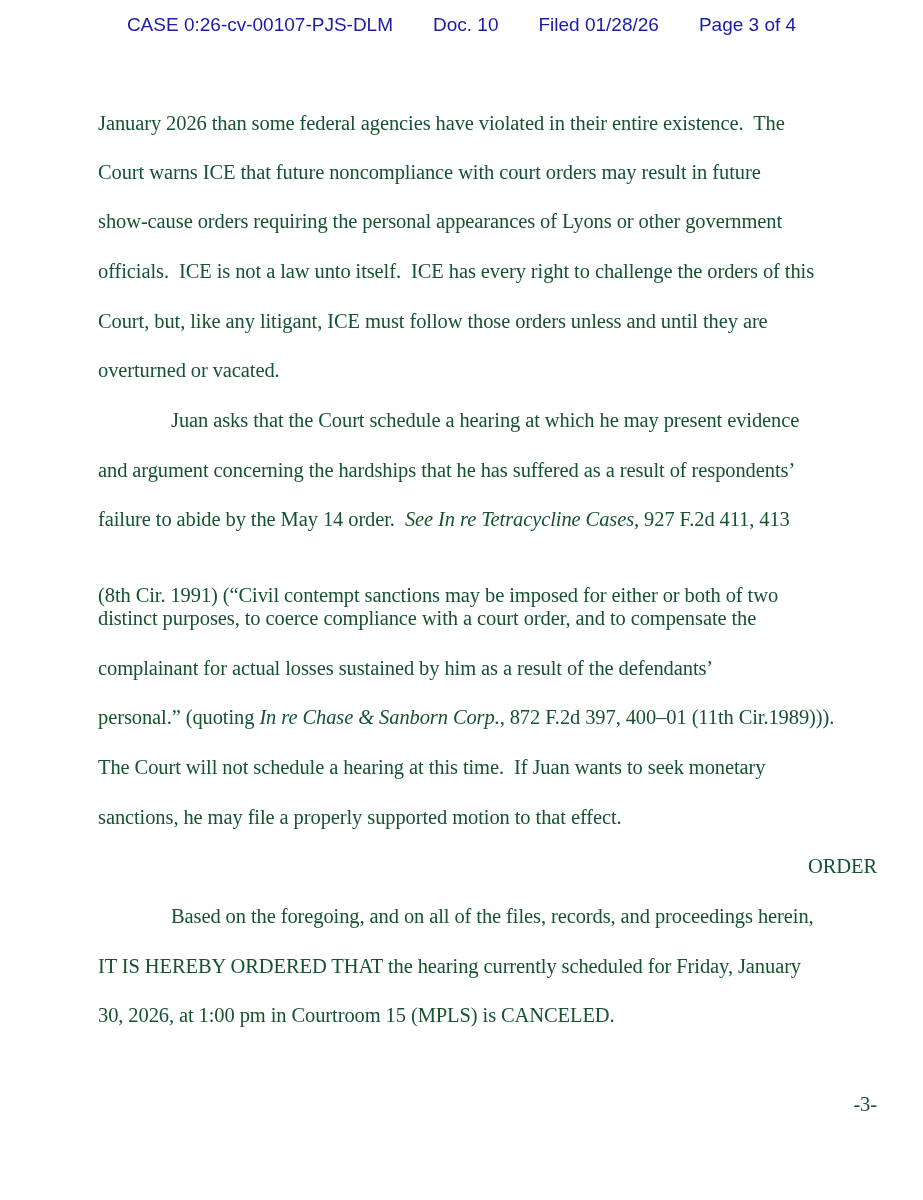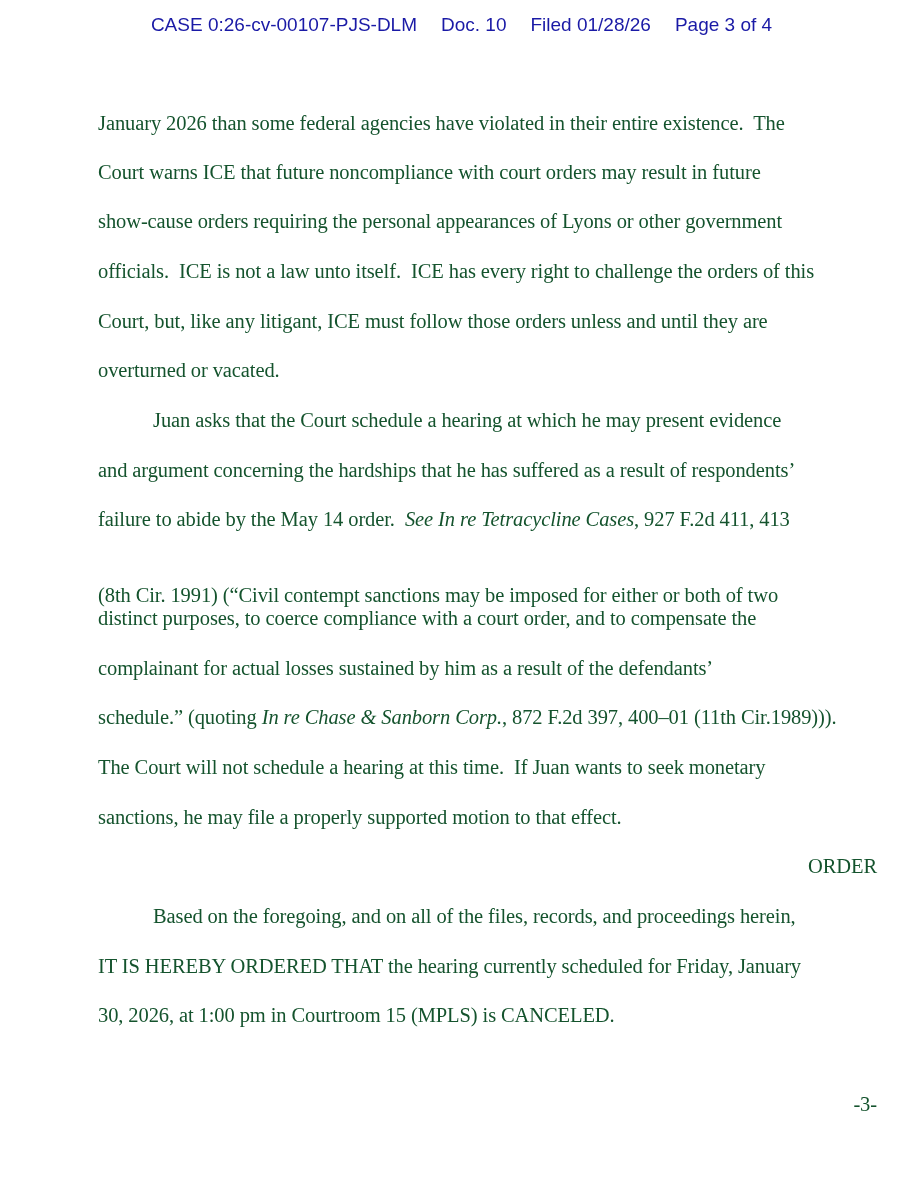--- a/index.html
+++ b/index.html
@@ -3,27 +3,27 @@
   <meta charset="utf-8">
   <style>
     html, body { margin: 0; padding: 0; background: #ffffff; }
     body { width: 923px; height: 1200px; position: relative; overflow: hidden; }
     .header {
       position: absolute; top: 14px; left: 0; width: 923px;
       text-align: center; color: #1a1aa6;
       font-family: "Liberation Sans", sans-serif; font-size: 19px;
       white-space: pre;
     }
-    .header span { margin: 0 12px; }
+    .header span { margin: 0 20px; }
     .line {
       position: absolute; left: 98px;
       font-family: "Liberation Serif", serif; font-size: 20.5px;
       color: #14532d; white-space: pre; letter-spacing: -0.1px;
     }
-    .indent { left: 153px; }
+    .indent { left: 171px; }
     .center { left: 0; width: 877px; text-align: right; }
     i { }
   </style>
 </head>
 <body>
 
 <div class="header"><span>CASE 0:26-cv-00107-PJS-DLM</span><span>Doc. 10</span><span>Filed 01/28/26</span><span>Page 3 of 4</span></div>
 
 <div>
   <div class="line" style="top:112px">January 2026 than some federal agencies have violated in their entire existence.  The</div>
@@ -34,21 +34,21 @@
   <div class="line" style="top:359px">overturned or vacated.</div>
 </div>
 
 <div>
   <div class="line indent" style="top:409px">Juan asks that the Court schedule a hearing at which he may present evidence</div>
   <div class="line" style="top:459px">and argument concerning the hardships that he has suffered as a result of respondents’</div>
   <div class="line" style="top:508px"><span>failure to abide by the May 14 order.  </span><i>See In re Tetracycline Cases</i><span>, 927 F.2d 411, 413</span></div>
   <div class="line" style="top:584px">(8th Cir. 1991) (“Civil contempt sanctions may be imposed for either or both of two</div>
   <div class="line" style="top:607px">distinct purposes, to coerce compliance with a court order, and to compensate the</div>
   <div class="line" style="top:657px">complainant for actual losses sustained by him as a result of the defendants’</div>
-  <div class="line" style="top:706px"><span>schedule.” (quoting </span><i>In re Chase &amp; Sanborn Corp.</i><span>, 872 F.2d 397, 400–01 (11th Cir.1989))).</span></div>
+  <div class="line" style="top:706px"><span>personal.” (quoting </span><i>In re Chase &amp; Sanborn Corp.</i><span>, 872 F.2d 397, 400–01 (11th Cir.1989))).</span></div>
   <div class="line" style="top:756px">The Court will not schedule a hearing at this time.  If Juan wants to seek monetary</div>
   <div class="line" style="top:806px">sanctions, he may file a properly supported motion to that effect.</div>
 </div>
 
 <div class="line center" style="top:855px">ORDER</div>
 
 <div>
   <div class="line indent" style="top:905px">Based on the foregoing, and on all of the files, records, and proceedings herein,</div>
   <div class="line" style="top:955px">IT IS HEREBY ORDERED THAT the hearing currently scheduled for Friday, January</div>
   <div class="line" style="top:1004px">30, 2026, at 1:00 pm in Courtroom 15 (MPLS) is CANCELED.</div>

